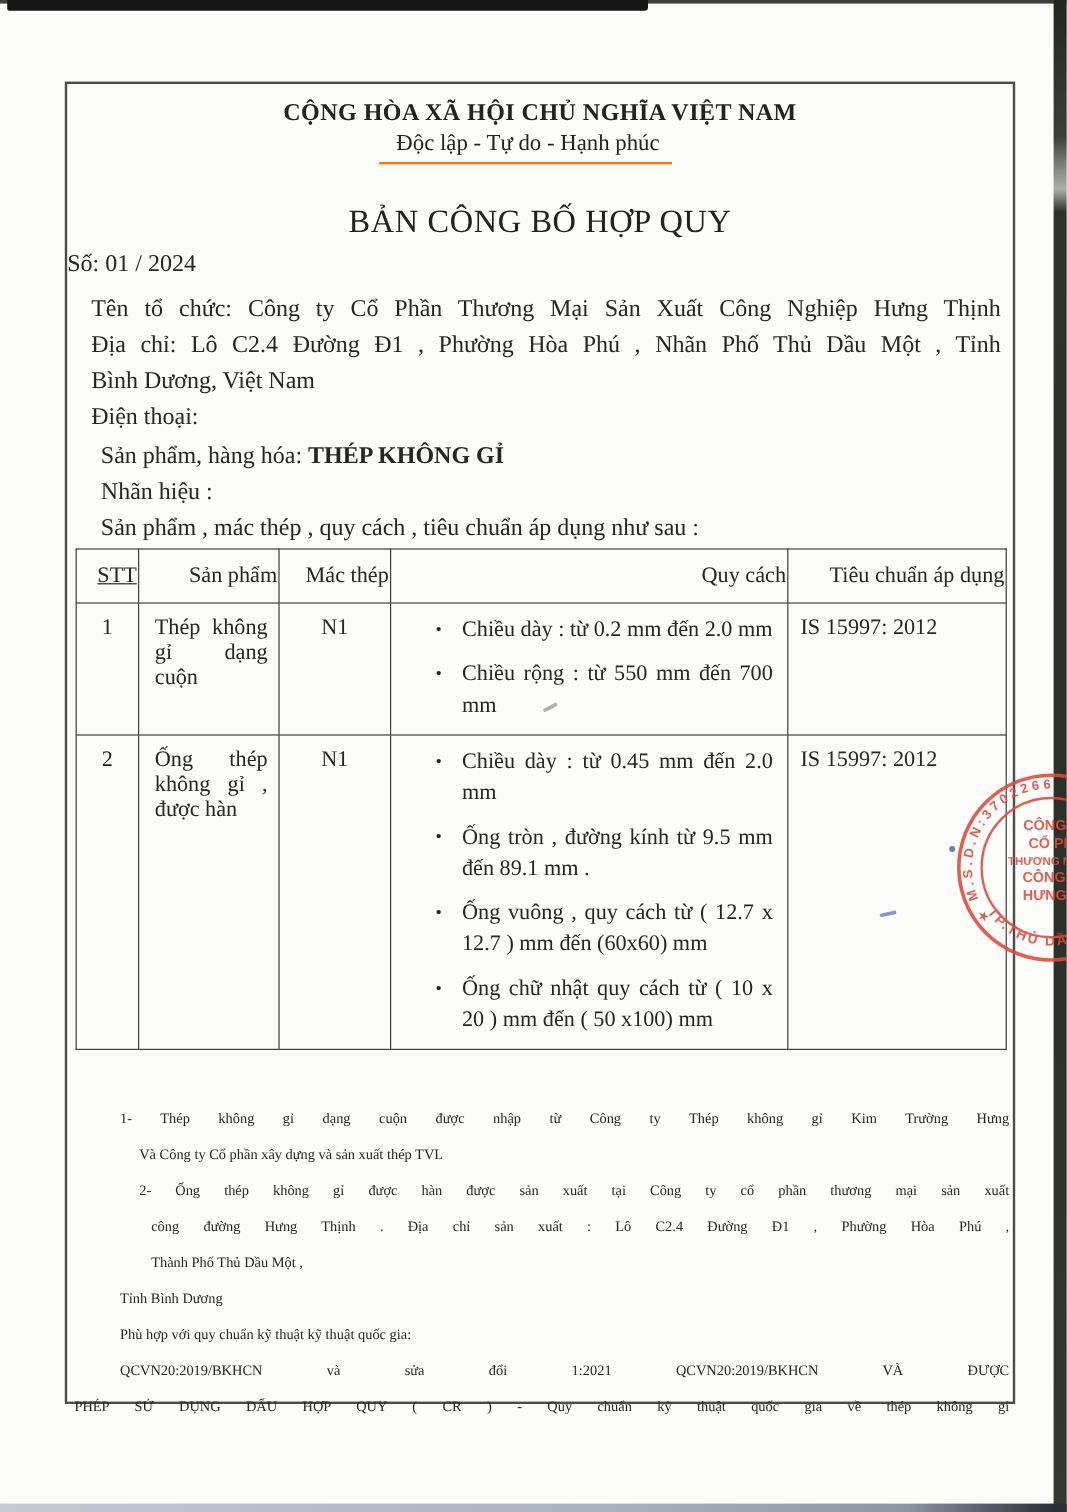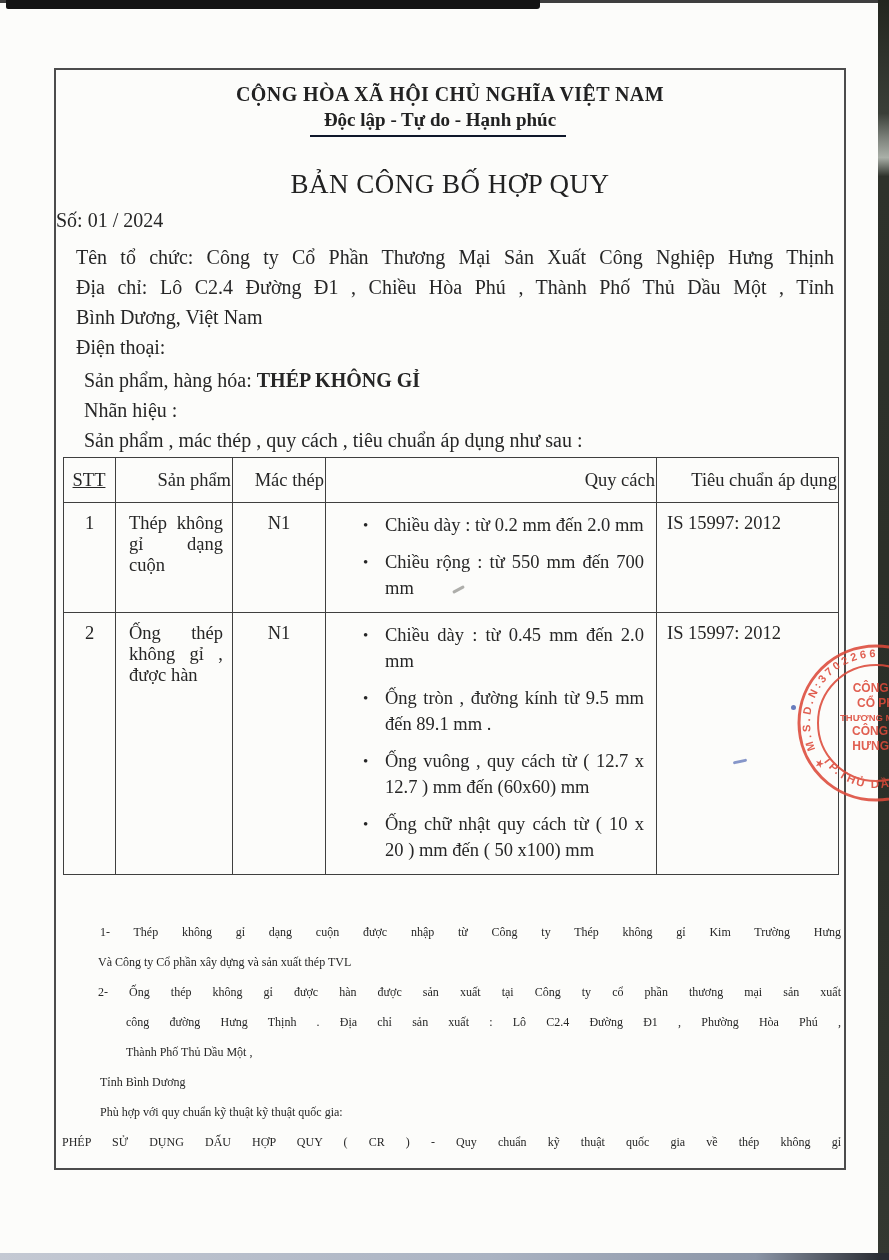--- a/index.html
+++ b/index.html
@@ -19,48 +19,48 @@
   .pencil-mark{position:absolute;left:452px;top:588px;width:13px;height:3px;background:#9a9a96;transform:rotate(-28deg);border-radius:2px;opacity:.8;}
   .ink-dot{position:absolute;left:791px;top:705px;width:5px;height:5px;border-radius:50%;background:#3752a8;opacity:.75;}
   .ink-dash{position:absolute;left:733px;top:760px;width:14px;height:3px;background:#3752a8;transform:rotate(-12deg);border-radius:2px;opacity:.6;}
 
   
   .frame{position:absolute;left:54px;top:68px;width:788px;height:1098px;border:2px solid #4c4c4c;background:transparent;}
 
   .head{text-align:center;padding-top:12px;}
   .nat-title{font-size:20px;font-weight:bold;line-height:24px;letter-spacing:.4px;color:#222;}
   .motto-wrap{margin-top:2px;line-height:24px;}
-  .motto{display:inline-block;font-size:19px;font-weight:bold;color:#222;
-         border-bottom:2px solid #0f172a;padding:0 10px 3px 14px;transform:translateX(-12px);}
+  .motto{display:inline-block;font-size:19px;font-weight:normal;color:#222;
+         border-bottom:2px solid #f97316;padding:0 10px 3px 14px;transform:translateX(-12px);}
   .doc-title{text-align:center;margin-top:32px;font-size:27px;font-weight:normal;line-height:30px;letter-spacing:.5px;color:#222;}
   .doc-num{margin-top:8px;font-size:20px;line-height:26px;}
 
   .info{margin-top:9px;padding:0 10px 0 20px;font-size:20px;line-height:30px;}
   .jl{text-align:justify;text-align-last:justify;}
   .ind8{padding-left:8px;}
   .mt3{margin-top:3px;}
   .bold{font-weight:bold;}
 
   
   table.tbl{margin-left:7px;margin-top:2px;border-collapse:collapse;width:775px;table-layout:fixed;font-size:18.5px;}
   .tbl th,.tbl td{border:1.5px solid #3f3f3f;vertical-align:top;font-weight:normal;}
   .tbl thead th{height:42px;vertical-align:middle;text-align:right;padding-left:11px;}
-  .tbl thead th.center{text-align:center;padding-left:0;text-decoration:underline;}
+  .tbl thead th.center{text-align:right;padding-left:0;text-decoration:underline;}
   .c-stt{text-align:center;padding-top:10px;}
   .c-prod{padding:10px 9px 0 13px;text-align:justify;}
   .c-grade{text-align:center;padding-top:10px;}
   .c-spec{padding:9px 4px 0 0;}
   .c-std{padding:10px 4px 0 10px;}
   .spec{display:flex;margin-bottom:11px;}
   .bullet{width:22px;margin-left:37px;flex:none;font-size:15px;line-height:26px;}
   .spec-text{flex:1;text-align:justify;padding-right:8px;line-height:26px;}
 
   
   .notes{margin-top:42px;font-size:12px;line-height:30px;padding-right:3px;}
-  .ml44{margin-left:44px;} .ml42{margin-left:42px;} .ml70{margin-left:70px;} .ml6{margin-left:6px;}
+  .ml44{margin-left:44px;} .ml42{margin-left:60px;} .ml70{margin-left:70px;} .ml6{margin-left:6px;}
 
   
   .stamp{position:absolute;left:778px;top:632px;width:220px;height:190px;opacity:.88;}
   .stamp text{font-family:"Liberation Sans","DejaVu Sans",sans-serif;fill:#dd4a3a;font-weight:bold;}
 </style>
 </head>
 <body>
 
 <div class="scan-top-line"></div>
 <div class="scan-top-bar"></div>
@@ -77,21 +77,21 @@
     <div class="motto-wrap">
       <span class="motto">Độc lập - Tự do - Hạnh phúc</span>
     </div>
   </div>
 
   <div class="doc-title">BẢN CÔNG BỐ HỢP QUY</div>
   <div class="doc-num">Số: 01 / 2024</div>
 
   <div class="info">
     <div class="jl">Tên tổ chức: Công ty Cổ Phần Thương Mại Sản Xuất Công Nghiệp Hưng Thịnh</div>
-    <div class="jl">Địa chỉ: Lô C2.4 Đường Đ1 , Chiều Hòa Phú , Thành Phố Thủ Dầu Một , Tỉnh</div>
+    <div class="jl">Địa chỉ: Lô C2.4 Đường Đ1 , Phường Hòa Phú , Nhãn Phố Thủ Dầu Một , Tỉnh</div>
     <div>Bình Dương, Việt Nam</div>
     <div>Điện thoại:</div>
     <div class="ind8 mt3"><span>Sản phẩm, hàng hóa: </span><span class="bold">THÉP KHÔNG GỈ</span></div>
     <div class="ind8">Nhãn hiệu :</div>
     <div class="ind8">Sản phẩm , mác thép , quy cách , tiêu chuẩn áp dụng như sau :</div>
   </div>
 
   <table class="tbl">
     <colgroup>
       <col style="width:52px">
@@ -154,20 +154,21 @@
   </table>
 
   <div class="notes">
     <div class="ml44 jl">1- Thép không gỉ dạng cuộn được nhập từ Công ty Thép không gỉ Kim Trường Hưng</div>
     <div class="ml42">Và Công ty Cổ phần xây dựng và sản xuất thép TVL</div>
     <div class="ml42 jl">2- Ống thép không gỉ được hàn được sản xuất tại Công ty cổ phần thương mại sản xuất</div>
     <div class="ml70 jl">công đường Hưng Thịnh . Địa chỉ sản xuất : Lô C2.4 Đường Đ1 , Phường Hòa Phú ,</div>
     <div class="ml70">Thành Phố Thủ Dầu Một ,</div>
     <div class="ml44">Tỉnh Bình Dương</div>
     <div class="ml44">Phù hợp với quy chuẩn kỹ thuật kỹ thuật quốc gia:</div>
+    <div class="ml44 jl">QCVN20:2019/BKHCN và sửa đổi 1:2021 QCVN20:2019/BKHCN VÀ ĐƯỢC</div>
     <div class="ml6 jl">PHÉP SỬ DỤNG DẤU HỢP QUY ( CR ) -  Quy chuẩn kỹ thuật quốc gia về thép không gỉ</div>
   </div>
 
 </div>
 
 <svg class="stamp" viewBox="0 0 220 190" xmlns="http://www.w3.org/2000/svg">
   <circle cx="98" cy="91" r="77" fill="none" stroke="#dd4a3a" stroke-width="3"></circle>
   <circle cx="98" cy="91" r="58" fill="none" stroke="#dd4a3a" stroke-width="2"></circle>
   <defs>
     <path id="arcTop" d="M 47.4 133.4 A 66 66 0 1 1 155.2 124" fill="none"></path>

